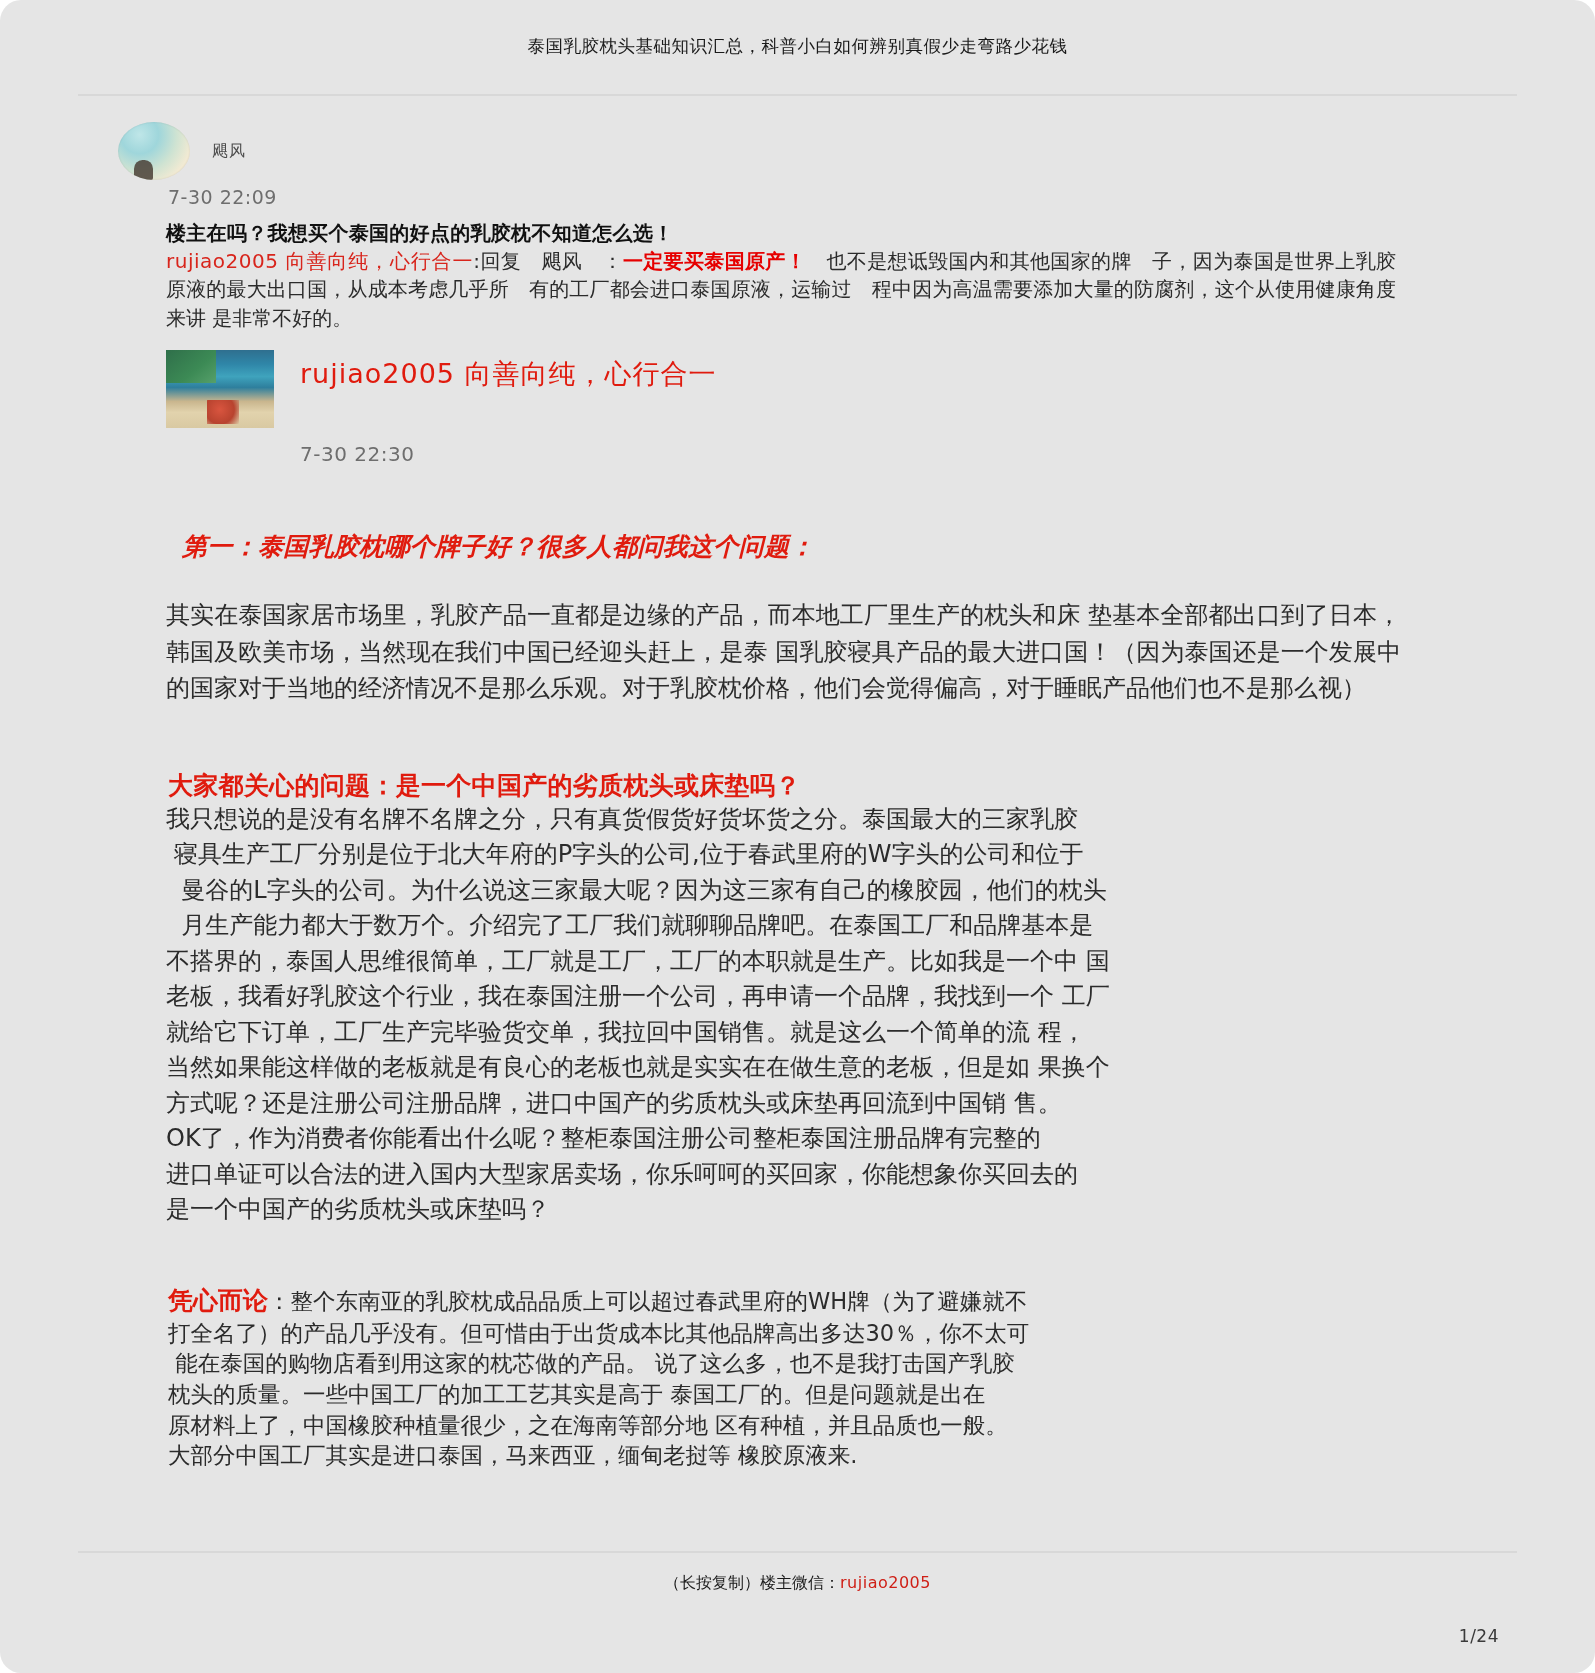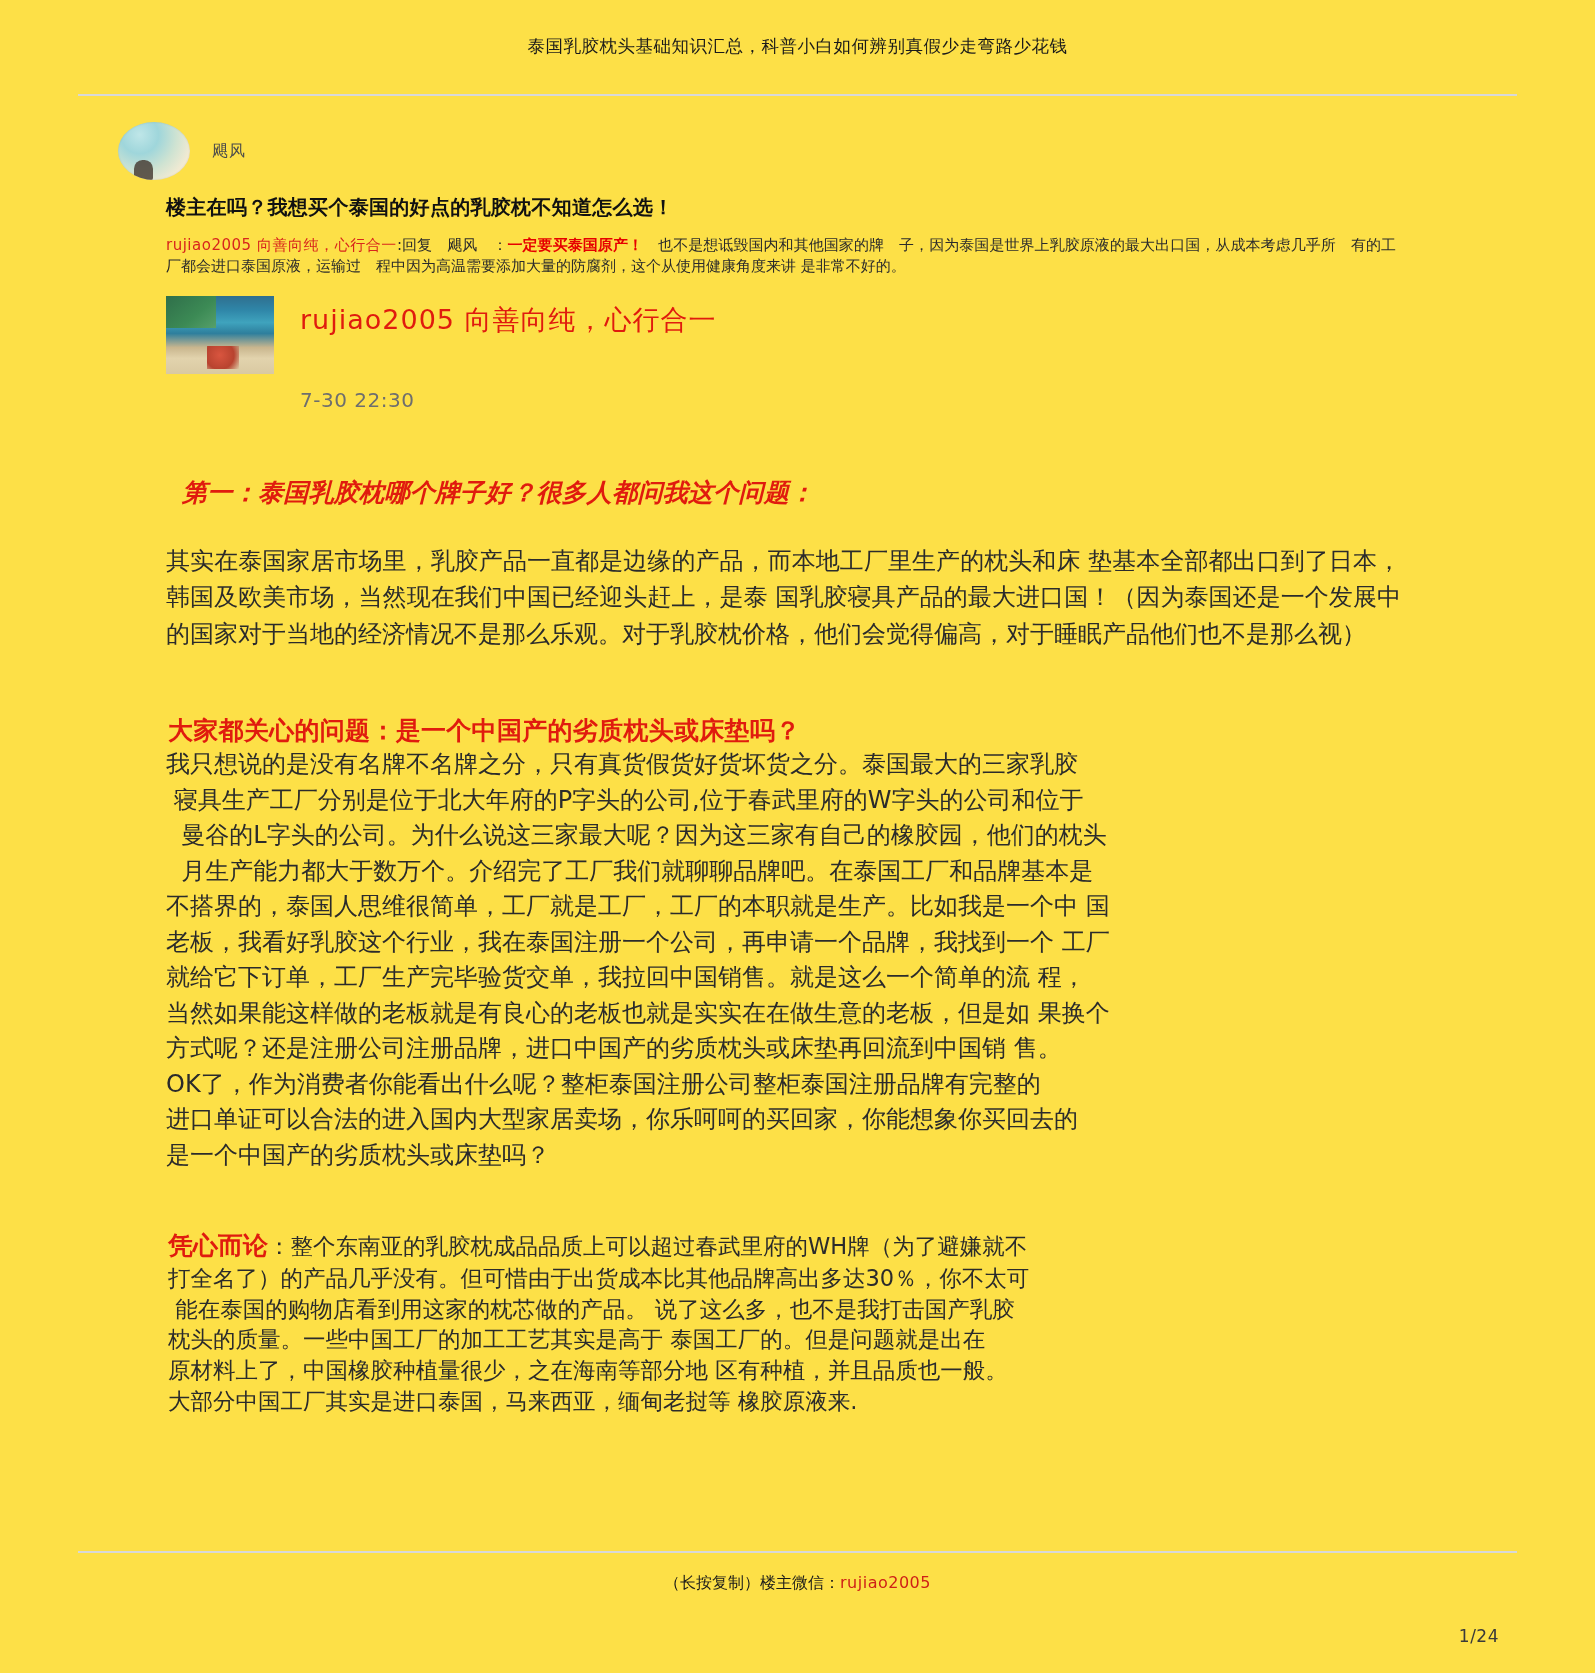--- a/index.html
+++ b/index.html
@@ -10,23 +10,24 @@
   }
   body {
     font-family: "DejaVu Sans", "Liberation Sans", sans-serif;
     color: #222222;
   }
   .page {
     position: relative;
     width: 1595px;
     height: 1673px;
     margin: 0 auto;
-    background: #fde047;
+    background: #e5e5e5;
     overflow: hidden;
     box-sizing: border-box;
+    border-radius: 21px;
   }
 
   
   .doc-header {
     position: absolute;
     top: 36px;
     left: 0;
     right: 0;
     text-align: center;
     font-size: 17.5px;
@@ -102,22 +103,21 @@
     color: #111111;
     padding-left: 56px;
     margin-top: 12px;
     letter-spacing: .3px;
     white-space: nowrap;
   }
 
   
   .reply-block {
     padding-left: 56px;
-    margin-top: 14px;
-    font-size: 15px;
+    font-size: 20px;
     line-height: 1.42;
     color: #2b2b2b;
     text-align: justify;
     width: 1230px;
   }
   .red-strong { color: #e60000; font-weight: bold; }
   .reply-user {
     color: #d8251c;
     letter-spacing: .5px;
   }
@@ -252,20 +252,21 @@
   <div class="doc-header">泰国乳胶枕头基础知识汇总，科普小白如何辨别真假少走弯路少花钱</div>
   <div class="header-rule"></div>
 
   <div class="content">
 
     <div class="post-head">
       <div class="avatar-oval"></div>
       <div class="username">飓风</div>
     </div>
 
+    <div class="timestamp">7-30 22:09</div>
 
     <div class="post-title">楼主在吗？我想买个泰国的好点的乳胶枕不知道怎么选！</div>
 
     <div class="reply-block">
       <span class="reply-user">rujiao2005  向善向纯，心行合一</span><span>:回复　飓风　：</span><span class="red-strong">一定要买泰国原产！</span><span>　也不是想诋毁国内和其他国家的牌　子，因为泰国是世界上乳胶原液的最大出口国，从成本考虑几乎所　有的工厂都会进口泰国原液，运输过　程中因为高温需要添加大量的防腐剂，这个从使用健康角度来讲 是非常不好的。</span>
     </div>
 
     <div class="quote-head">
       <div class="avatar-photo"></div>
       <div class="quote-user">rujiao2005  向善向纯，心行合一</div>

